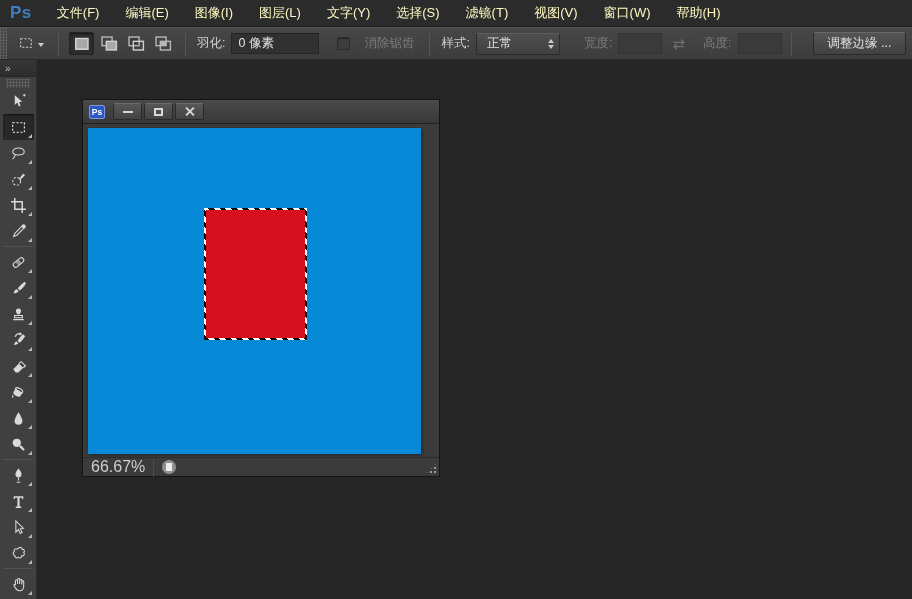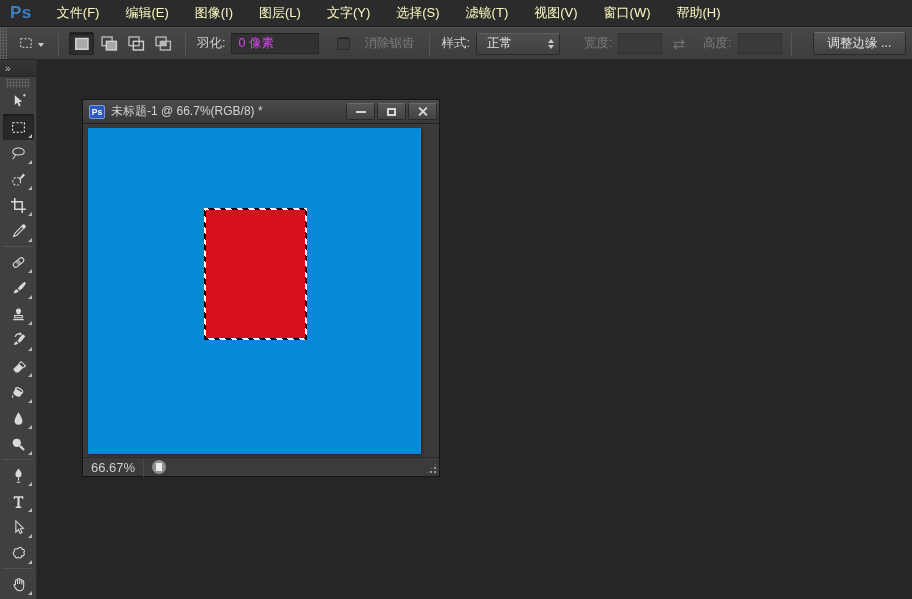--- a/index.html
+++ b/index.html
@@ -48,21 +48,21 @@
     width:25px; height:23px; display:flex; align-items:center; justify-content:center;
     border:1px solid transparent; border-radius:2px; margin:0 1px;
   }
   .mode-btn.active {
     background:#2e2e2e; border-color:#252525; box-shadow:inset 0 1px 2px rgba(0,0,0,.55);
   }
   .ob-label { color:#cfcfcf; margin:0 6px 0 2px; white-space:nowrap;text-align:right; }
   .ob-label.disabled { color:#7d7d7d;margin-left:8px; }
   .ob-input {
     background:#313131; border:1px solid #262626; border-top-color:#202020;
-    color:#d946ef; font-size:12.5px; height:21px; padding:8px 6px;
+    color:#e5e5e5; font-size:12.5px; height:21px; padding:8px 6px;
     font-family:"Liberation Sans","DejaVu Sans",sans-serif; outline:none;
   }
   .ob-input.small { width:44px; }
   .ob-input.feather { width:88px; }
   .ob-input:disabled { background:#3a3a3a; border-color:#333; }
   .checkbox {
     width:13px; height:13px; background:#3d3d3d; border:1px solid #2c2c2c;
     border-radius:2px; display:inline-block; margin-right:6px; box-shadow:inset 0 1px 1px rgba(0,0,0,.4);
   }
   .dropdown {
@@ -143,21 +143,21 @@
     box-shadow:1px 1px 3px rgba(0,0,0,.45);
   }
   .selection {
     position:absolute; left:116px; top:80px; width:103px; height:132px;
     border:2px solid transparent;
     border-image:repeating-linear-gradient(45deg,#0a0a0a 0 4px,#ffffff 4px 8px) 2;
   }
   .doc-statusbar {
     position:absolute; left:0; right:0; bottom:0; height:19px;
     background:#3b3b3b; border-top:1px solid #2b2b2b;
-    display:flex; align-items:center; font-size:13px; color:#cfcfcf;
+    display:flex; align-items:center; font-size:16px; color:#cfcfcf;
   }
   .zoom-field { padding:0 8px; min-width:52px; }
   .status-sep { width:1px; height:19px; background:#2e2e2e; border-right:1px solid #4a4a4a; }
   .info-icon {
     width:14px; height:14px; border-radius:50%; background:#8f8f8f; margin-left:8px;
     display:flex; align-items:center; justify-content:center;
   }
   .info-page { width:6px; height:8px; background:#ececec; }
   .resize-grip {
     position:absolute; right:1px; bottom:1px; width:13px; height:13px;
@@ -368,21 +368,20 @@
           <path d="M5.1 8.6 V4.5 a1 1 0 0 1 2 0 V7.5 V3.4 a1 1 0 0 1 2 0 V7.5 V4 a1 1 0 0 1 2 0 V8 V5.5 a.9 .9 0 0 1 1.8 0 V9.6 c0 2.6 -1.6 4.2 -4 4.2 c-1.9 0 -2.9 -.8 -3.8 -2.6 L3.8 9 c-.5 -1 .8 -1.7 1.3 -.6 Z" fill="none" stroke="#d9d9d9"></path>
         </svg>
       </div>
     </div>
 </aside>
 
 <main style="position:absolute; left:38px; top:60px; right:0; bottom:0;">
   <section class="docwin" style="left:44px; top:39px;">
     <div class="doc-titlebar">
       <span class="doc-icon">Ps</span>
-      <span class="doc-title">未标题-1 @ 66.7%(RGB/8) *</span>
       <span class="win-btn">
           <span class="g-min"></span>
         </span>
       <span class="win-btn">
           <span class="g-max"></span>
         </span>
       <span class="win-btn">
           <span class="g-close"></span>
         </span>
     </div>

